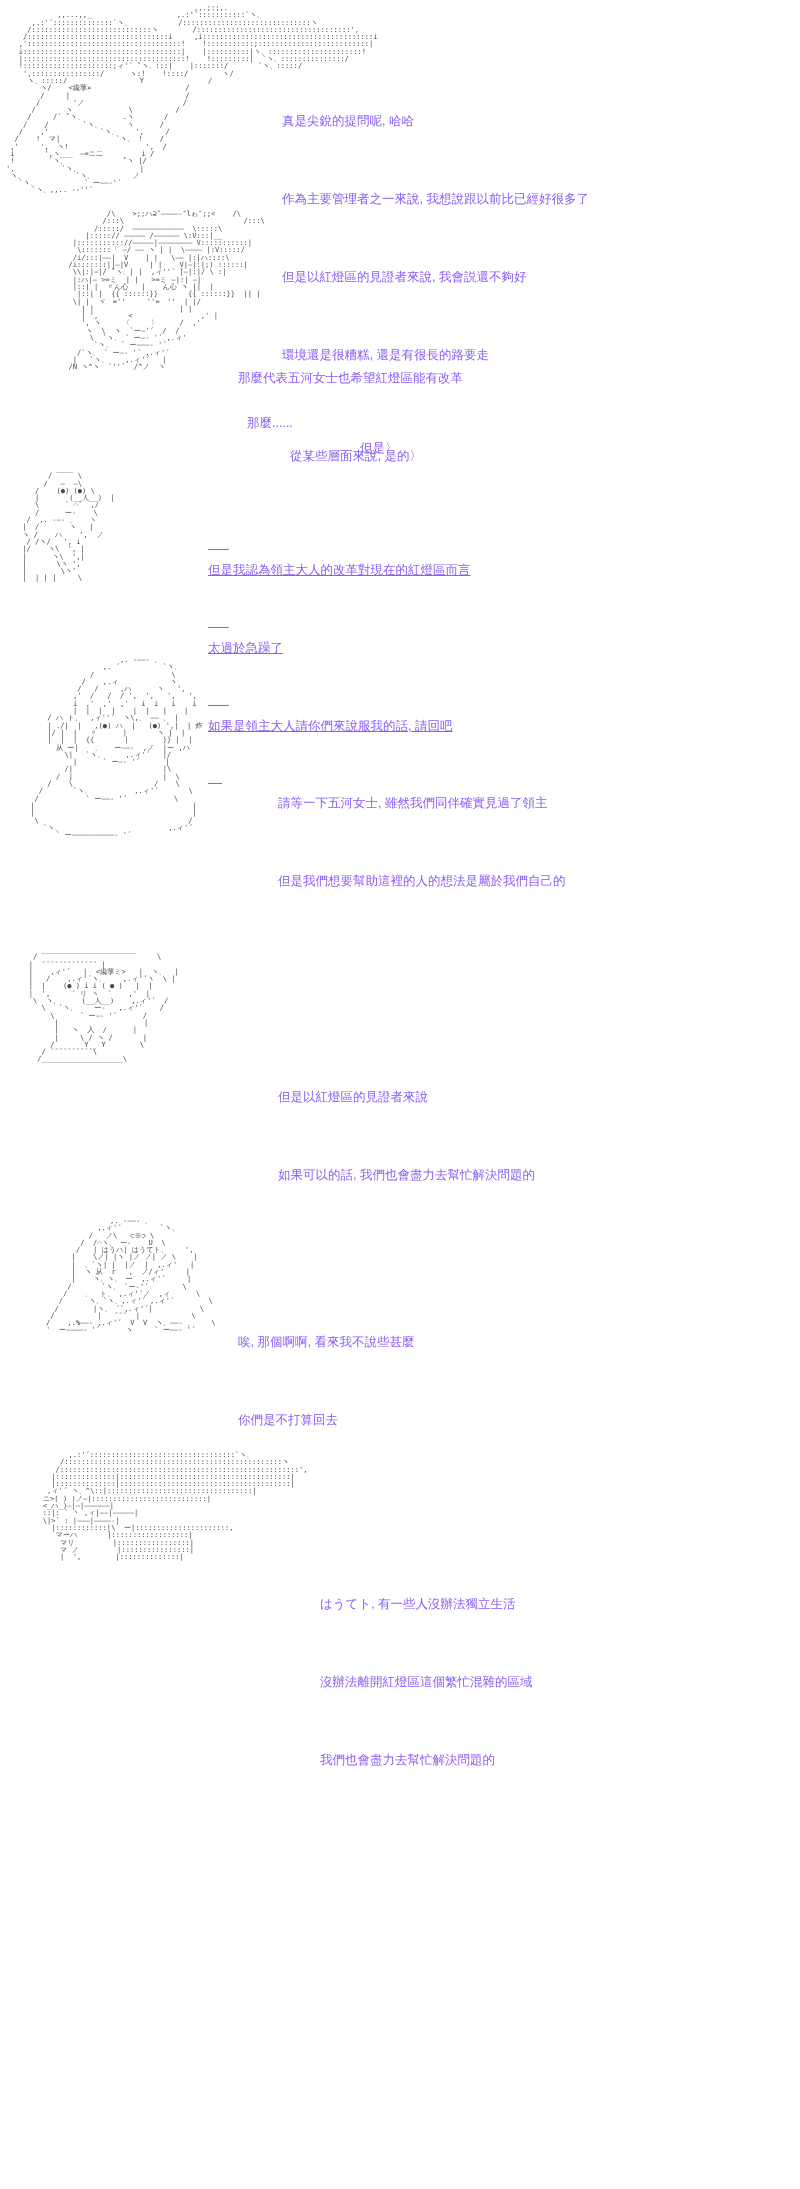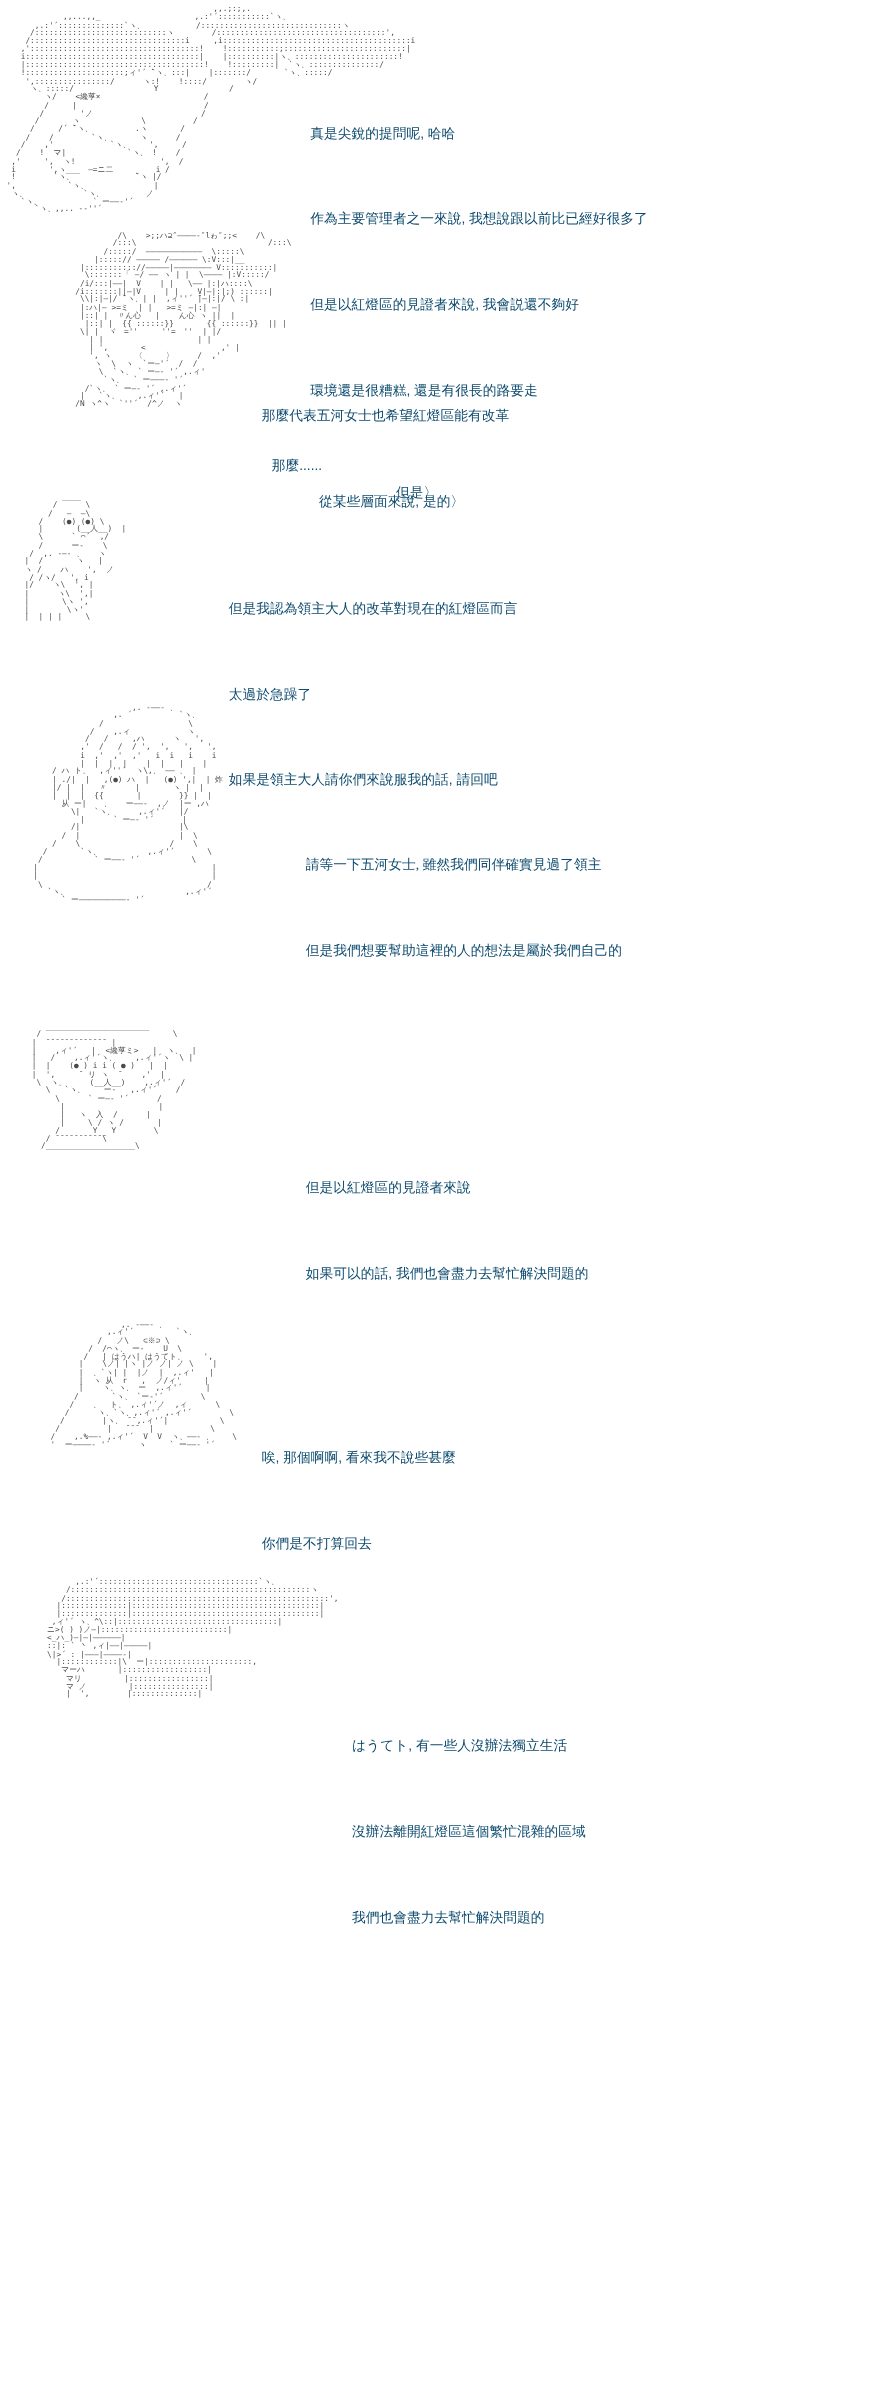--- a/index.html
+++ b/index.html
@@ -26,21 +26,21 @@
     line-height:7.3px;
     color:#4a4a4a;
     letter-spacing:0px;
     position:absolute;
     margin:0;
   }
   .lines{
     position:absolute;
     font-size:12.5px;
     line-height:26px;
-    color:#0c4a6e;
+    color:#8b5cf6;
     white-space:pre;
   }
   .lines .ln{display:block;}
   .ind1{padding-left:0px;}
   .ind3{padding-left:52px;}
 </style>
 </head>
 <body>
 
 <div class="page">
@@ -108,38 +108,38 @@
       <span class="ln ind3">從某些層面來說, 是的〉</span>
     </div>
     <div class="lines" style="left:205px; top:148px;margin-left:42px;">
       <span class="ln ind1">那麼......</span>
     </div>
     <div class="lines" style="left:360px; top:173px;">
       <span class="ln ind1">但是〉</span>
     </div>
   </div>
 
-  <div class="panel" style="height:195px;">
+  <div class="panel" style="height:195px;margin-top:17px;">
     <pre class="aa" style="left:18px; top:8px;">         ____
        /      \
       /   ―  ―\
     /    (●) (●) \
     |       (__人__)  |
     \      ` ⌒´  ,/
     /      ー‐    \
   /  ,. -―‐ 、   ヽ
  |  /       ヽ   |
  ヽ /    ハ    ',  ノ
   / /ヽ/   ', i
  |/    ヽ\  ', |
  |      ヽ\  ',|
  |       \ヽ ',
  |        \ヽ'
  |  | | |     \</pre>
-    <div class="lines" style="left:208px; top:48px;">
+    <div class="lines" style="left:208px; top:48px;text-decoration:underline;">
       <span class="ln ind1">但是我認為領主大人的改革對現在的紅燈區而言</span>
       <span class="ln ind1">太過於急躁了</span>
       <span class="ln ind1">如果是領主大人請你們來說服我的話, 請回吧</span>
     </div>
   </div>
 
   <div class="panel" style="height:290px;">
     <pre class="aa" style="left:26px; top:4px;">                      ,. -――- 、
                   ,. ´          `ヽ、
                /                  \
@@ -158,21 +158,21 @@
          /|                     |\
        /  |                     |  \
      /    \                   /    \
    /       `ヽ、          ,.ィ'´       \
   /           ` ー――‐ '´           \
  |                                     |
  |                                     |
   \                                   /
     `ヽ、                         ,.ィ'´
        ` ー――――――――――‐ '´</pre>
-    <div class="lines" style="left:278px; top:86px;font-family:Liberation Serif, serif;">
+    <div class="lines" style="left:278px; top:86px;">
       <span class="ln ind1">請等一下五河女士, 雖然我們同伴確實見過了領主</span>
       <span class="ln ind1">但是我們想要幫助這裡的人的想法是屬於我們自己的</span>
     </div>
   </div>
 
   <div class="panel" style="height:265px;">
     <pre class="aa" style="left:16px; top:4px;">      ______________________
     /                            \
    |  ̄ ̄ ̄ ̄ ̄ ̄ ̄ ̄ ̄ ̄ ̄ ̄ ̄  |
    |    ,ィ'´   |  &lt;纔莩ミ&gt;   |  ヽ、  |

